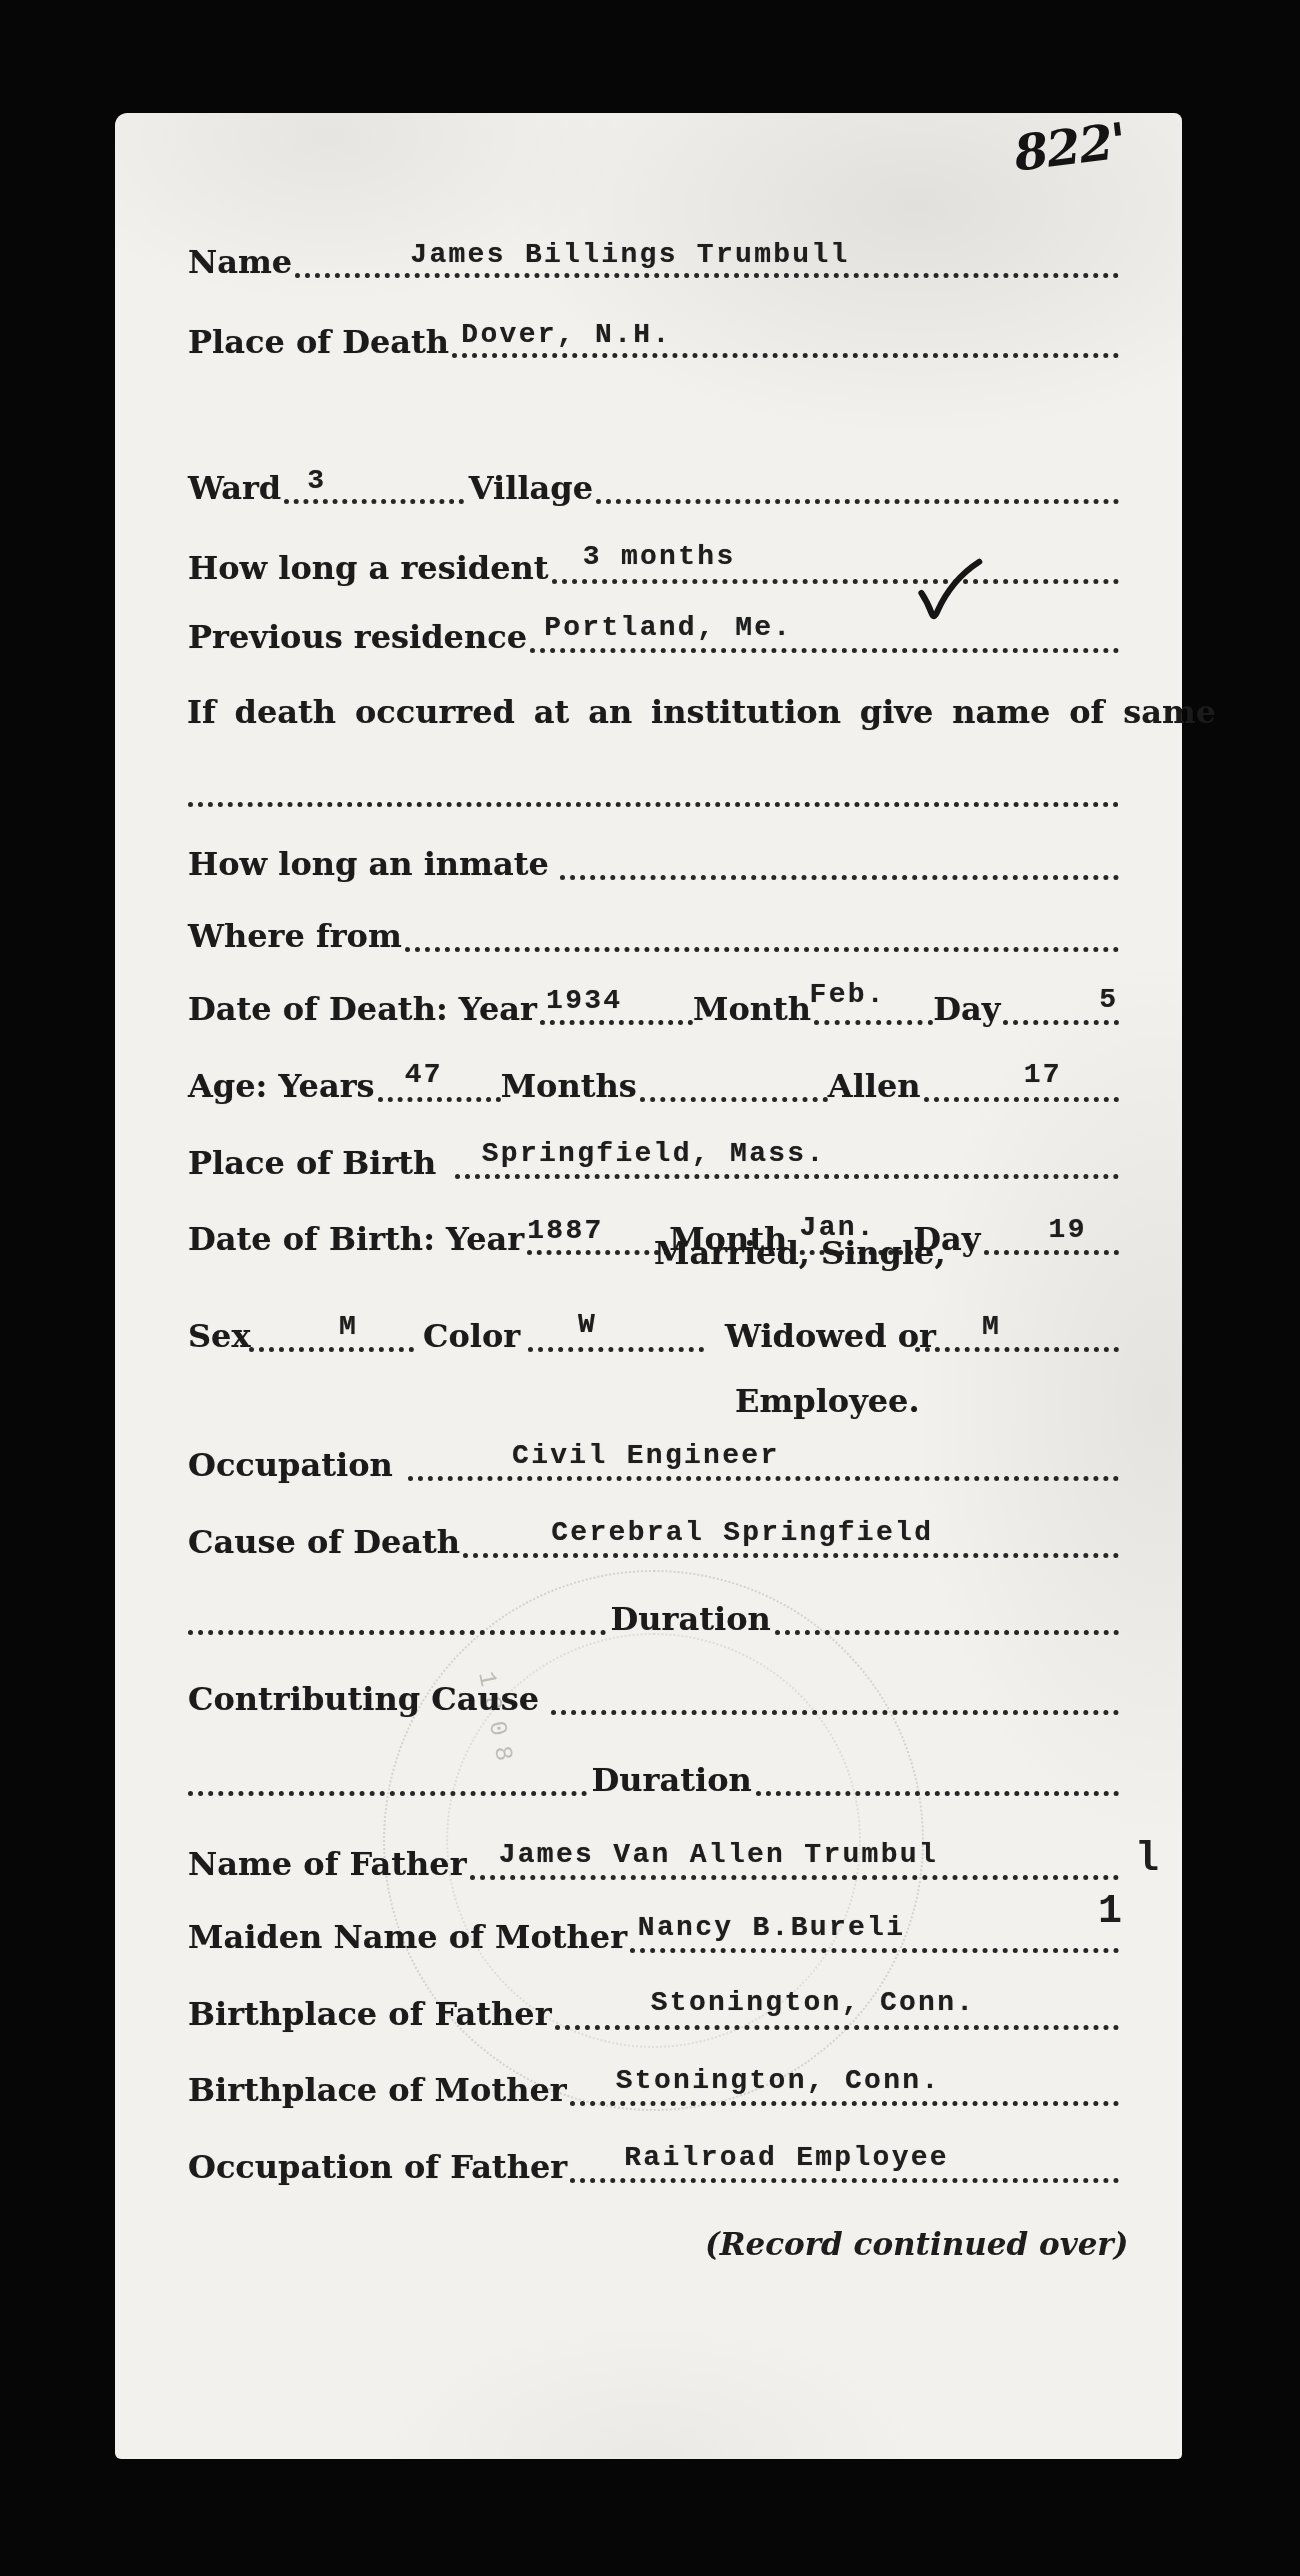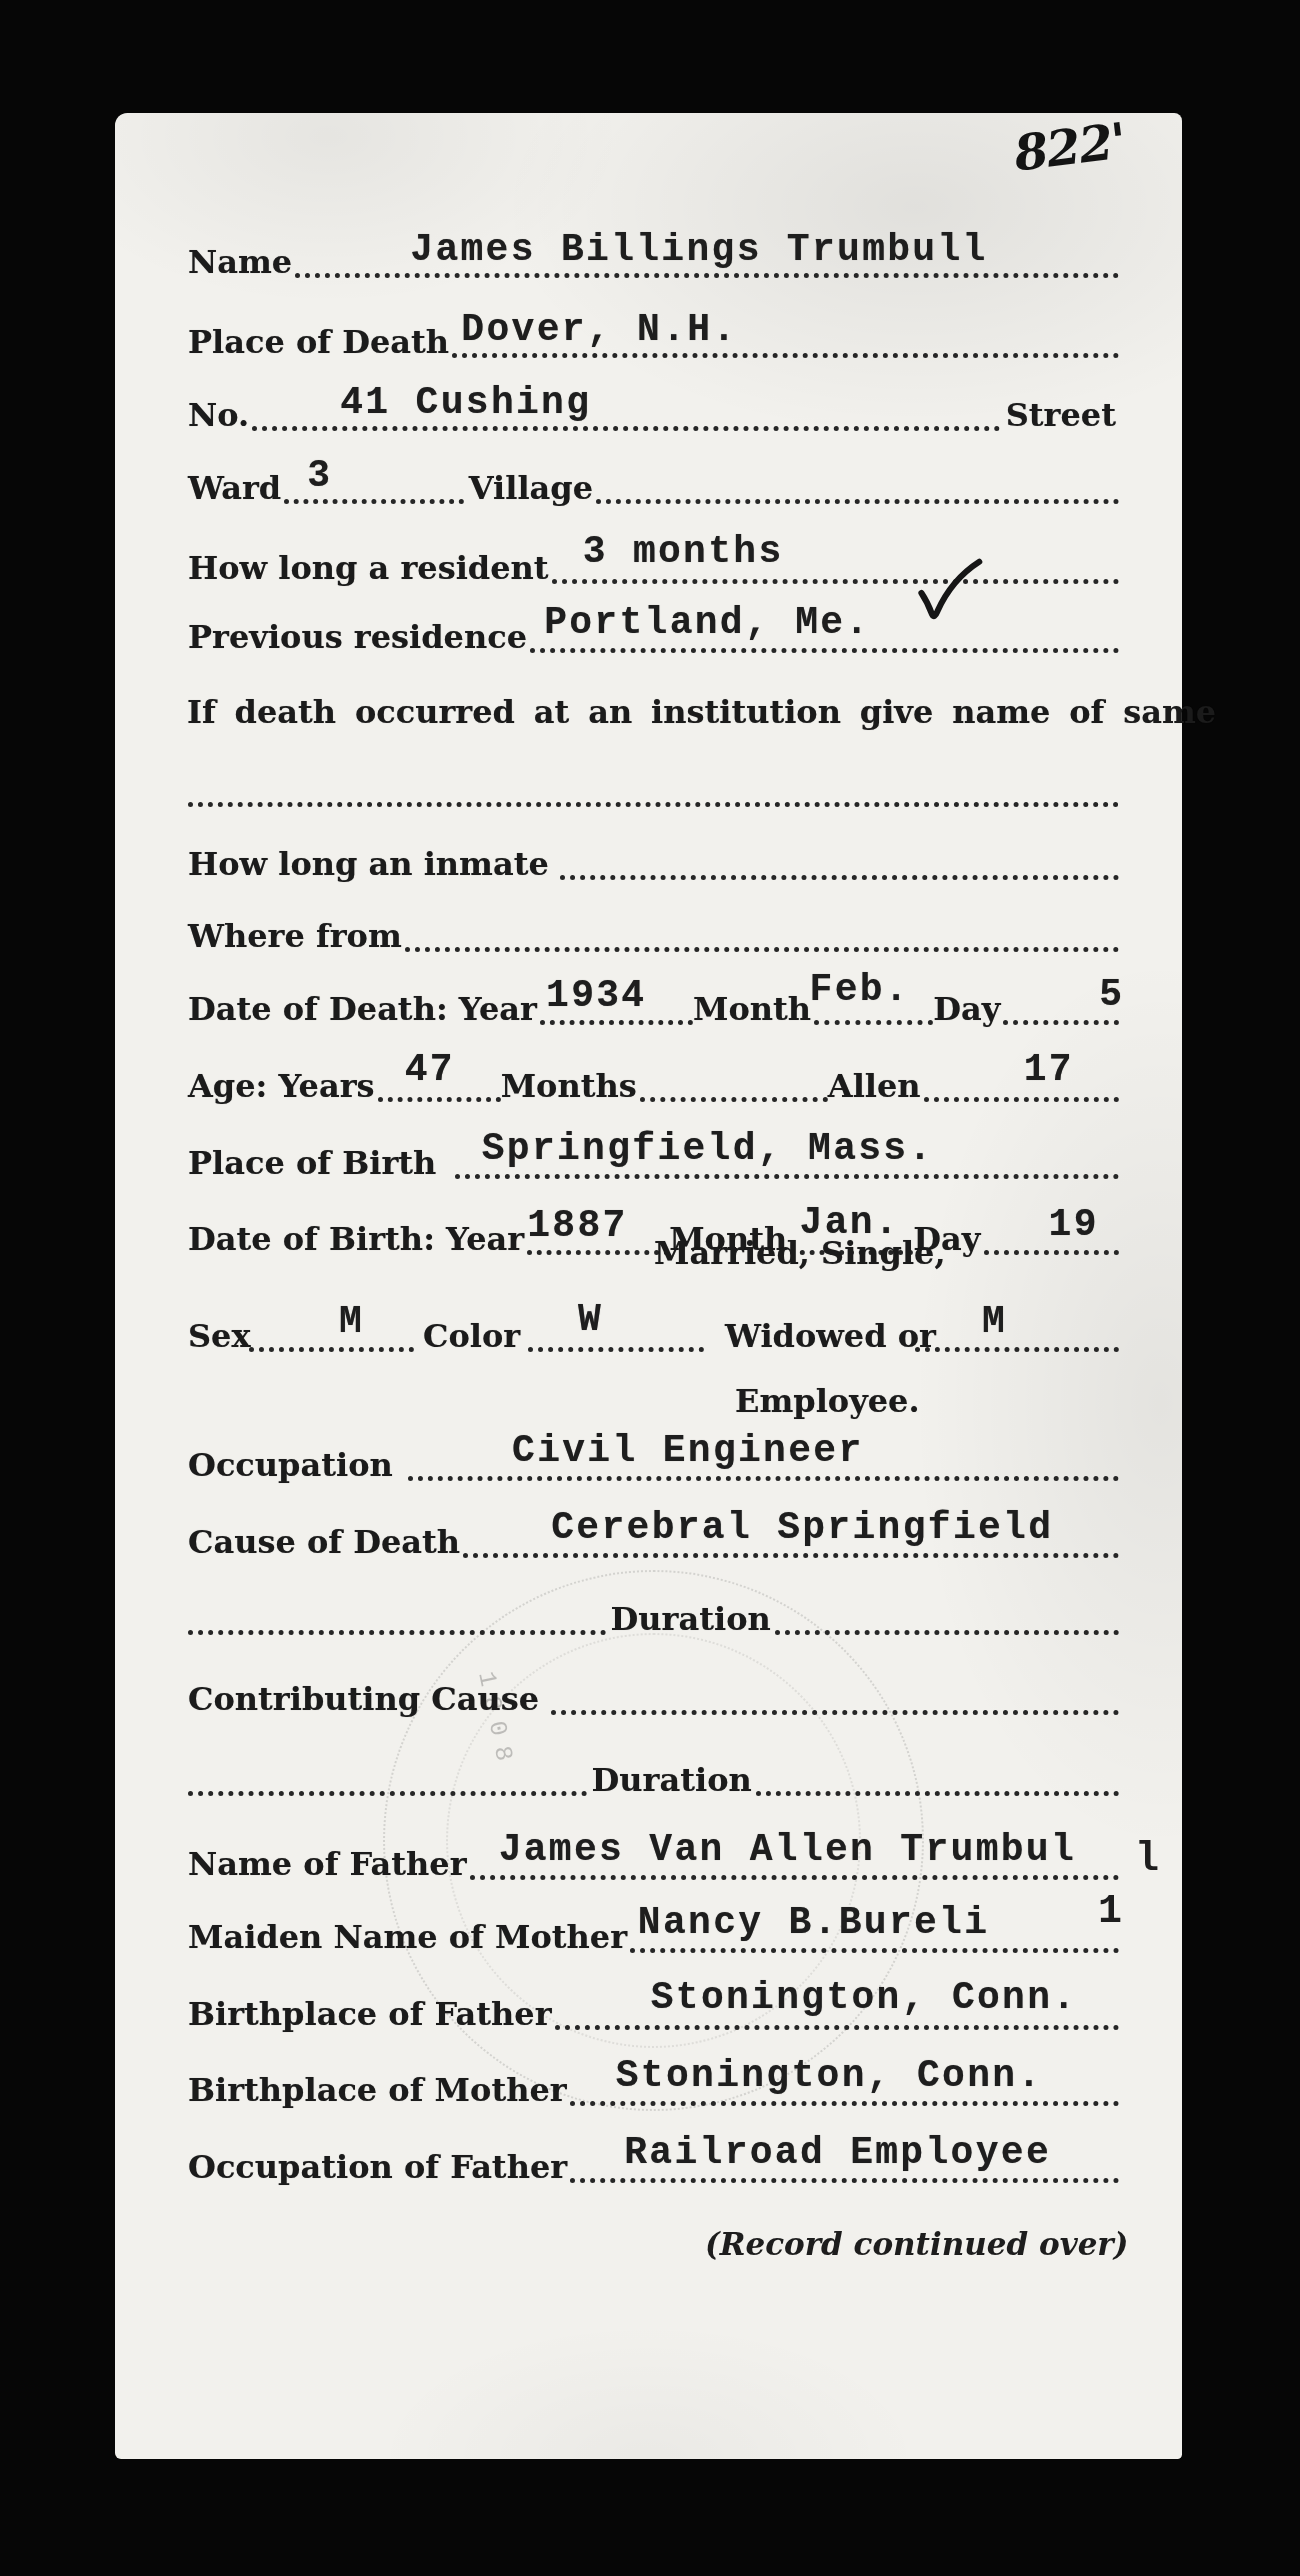--- a/index.html
+++ b/index.html
@@ -28,21 +28,21 @@
     text-shadow:0 0 0.8px rgba(0,0,0,0.35);
   }
   .ln{
     flex:1 1 auto;position:relative;align-self:flex-end;height:44px;
     border-bottom:5.4px dotted #262626;
   }
   .ln.fixed{flex:0 0 auto;}
   .typed{
     position:absolute;bottom:3.8px;
     font-family:"Liberation Mono","DejaVu Sans Mono",monospace;font-weight:700;
-    font-size:38px;line-height:1;letter-spacing:2.3px;color:#1e1e1e;white-space:nowrap;
+    font-size:28px;line-height:1;letter-spacing:2.3px;color:#1e1e1e;white-space:nowrap;
     text-shadow:0 0 0.8px rgba(0,0,0,0.45);
   }
   .plain-label{position:absolute;left:72px;right:63px;}
   .handwriting{
     position:absolute;left:899px;top:4.6px;
     font-family:"DejaVu Serif",serif;font-style:italic;font-weight:700;
     font-size:49px;color:#141414;transform:rotate(-7deg);letter-spacing:-1.5px;
   }
   .sexblock{position:absolute;left:73px;right:63px;top:1165px;height:74px;}
   .sexblock .abs{position:absolute;}
@@ -87,27 +87,20 @@
     </span>
   </div>
 
   <div class="row" style="top:196px">
     <span class="lbl">Place of Death</span>
     <span class="ln">
       <span class="typed" style="left:9.2px">Dover, N.H.</span>
     </span>
   </div>
 
-  <div class="row" style="top:269px">
-    <span class="lbl">No.</span>
-    <span class="ln">
-      <span class="typed" style="left:88px">41 Cushing</span>
-    </span>
-    <span class="lbl" style="padding-left:6.1px">Street</span>
-  </div>
 
   <div class="row" style="top:342px">
     <span class="lbl">Ward</span>
     <span class="ln fixed" style="width:180px">
       <span class="typed" style="left:23px">3</span>
     </span>
     <span class="lbl" style="padding-left:4.6px">Village</span>
     <span class="ln">
       <span class="typed"></span>
     </span>

